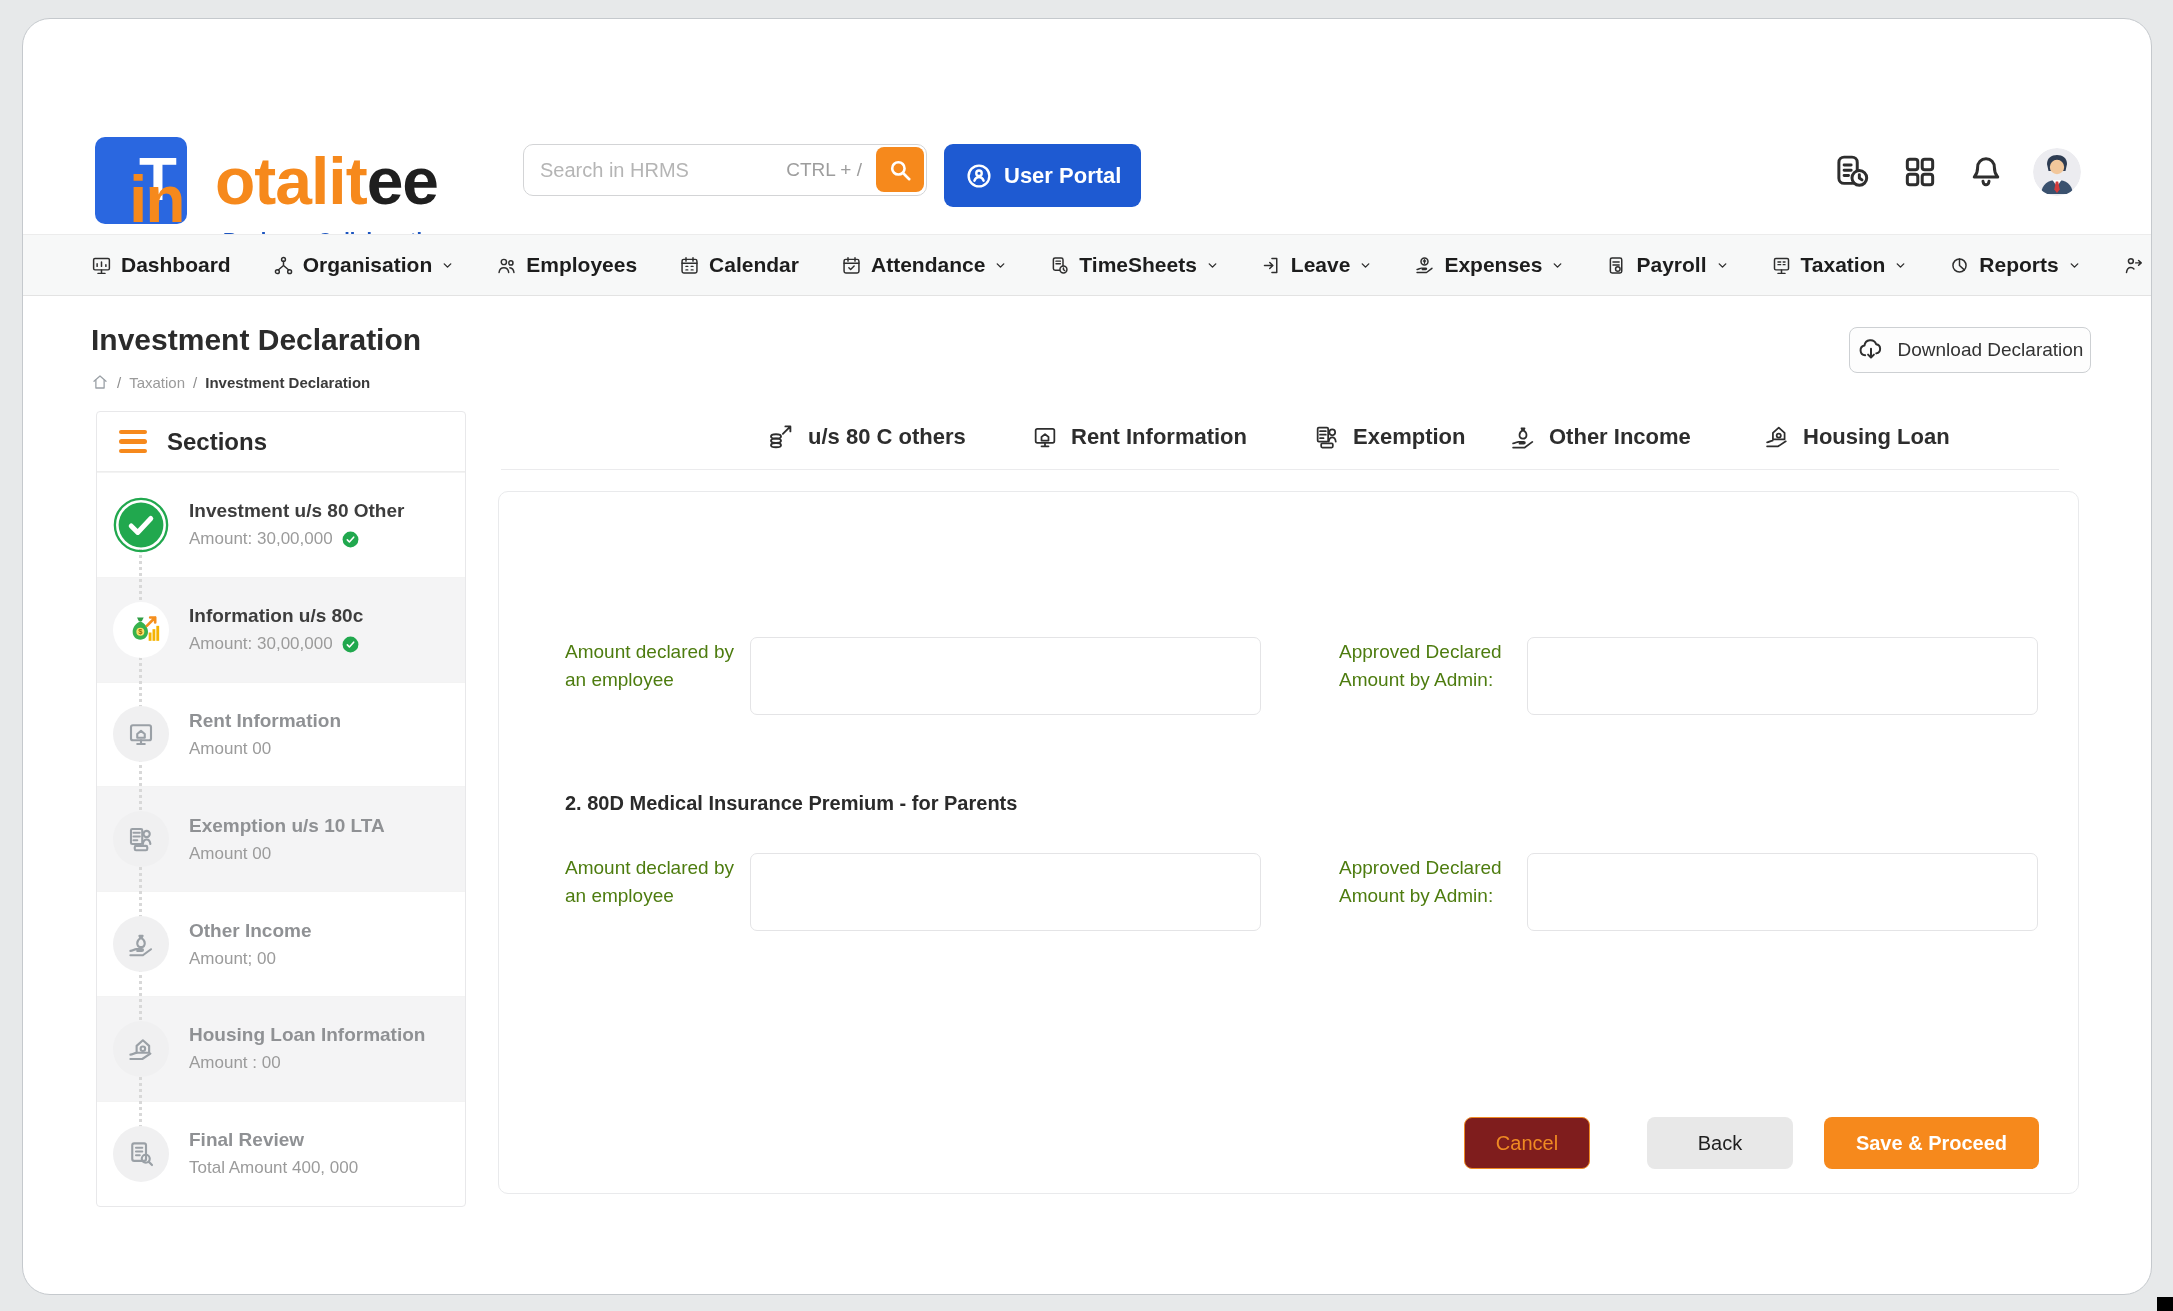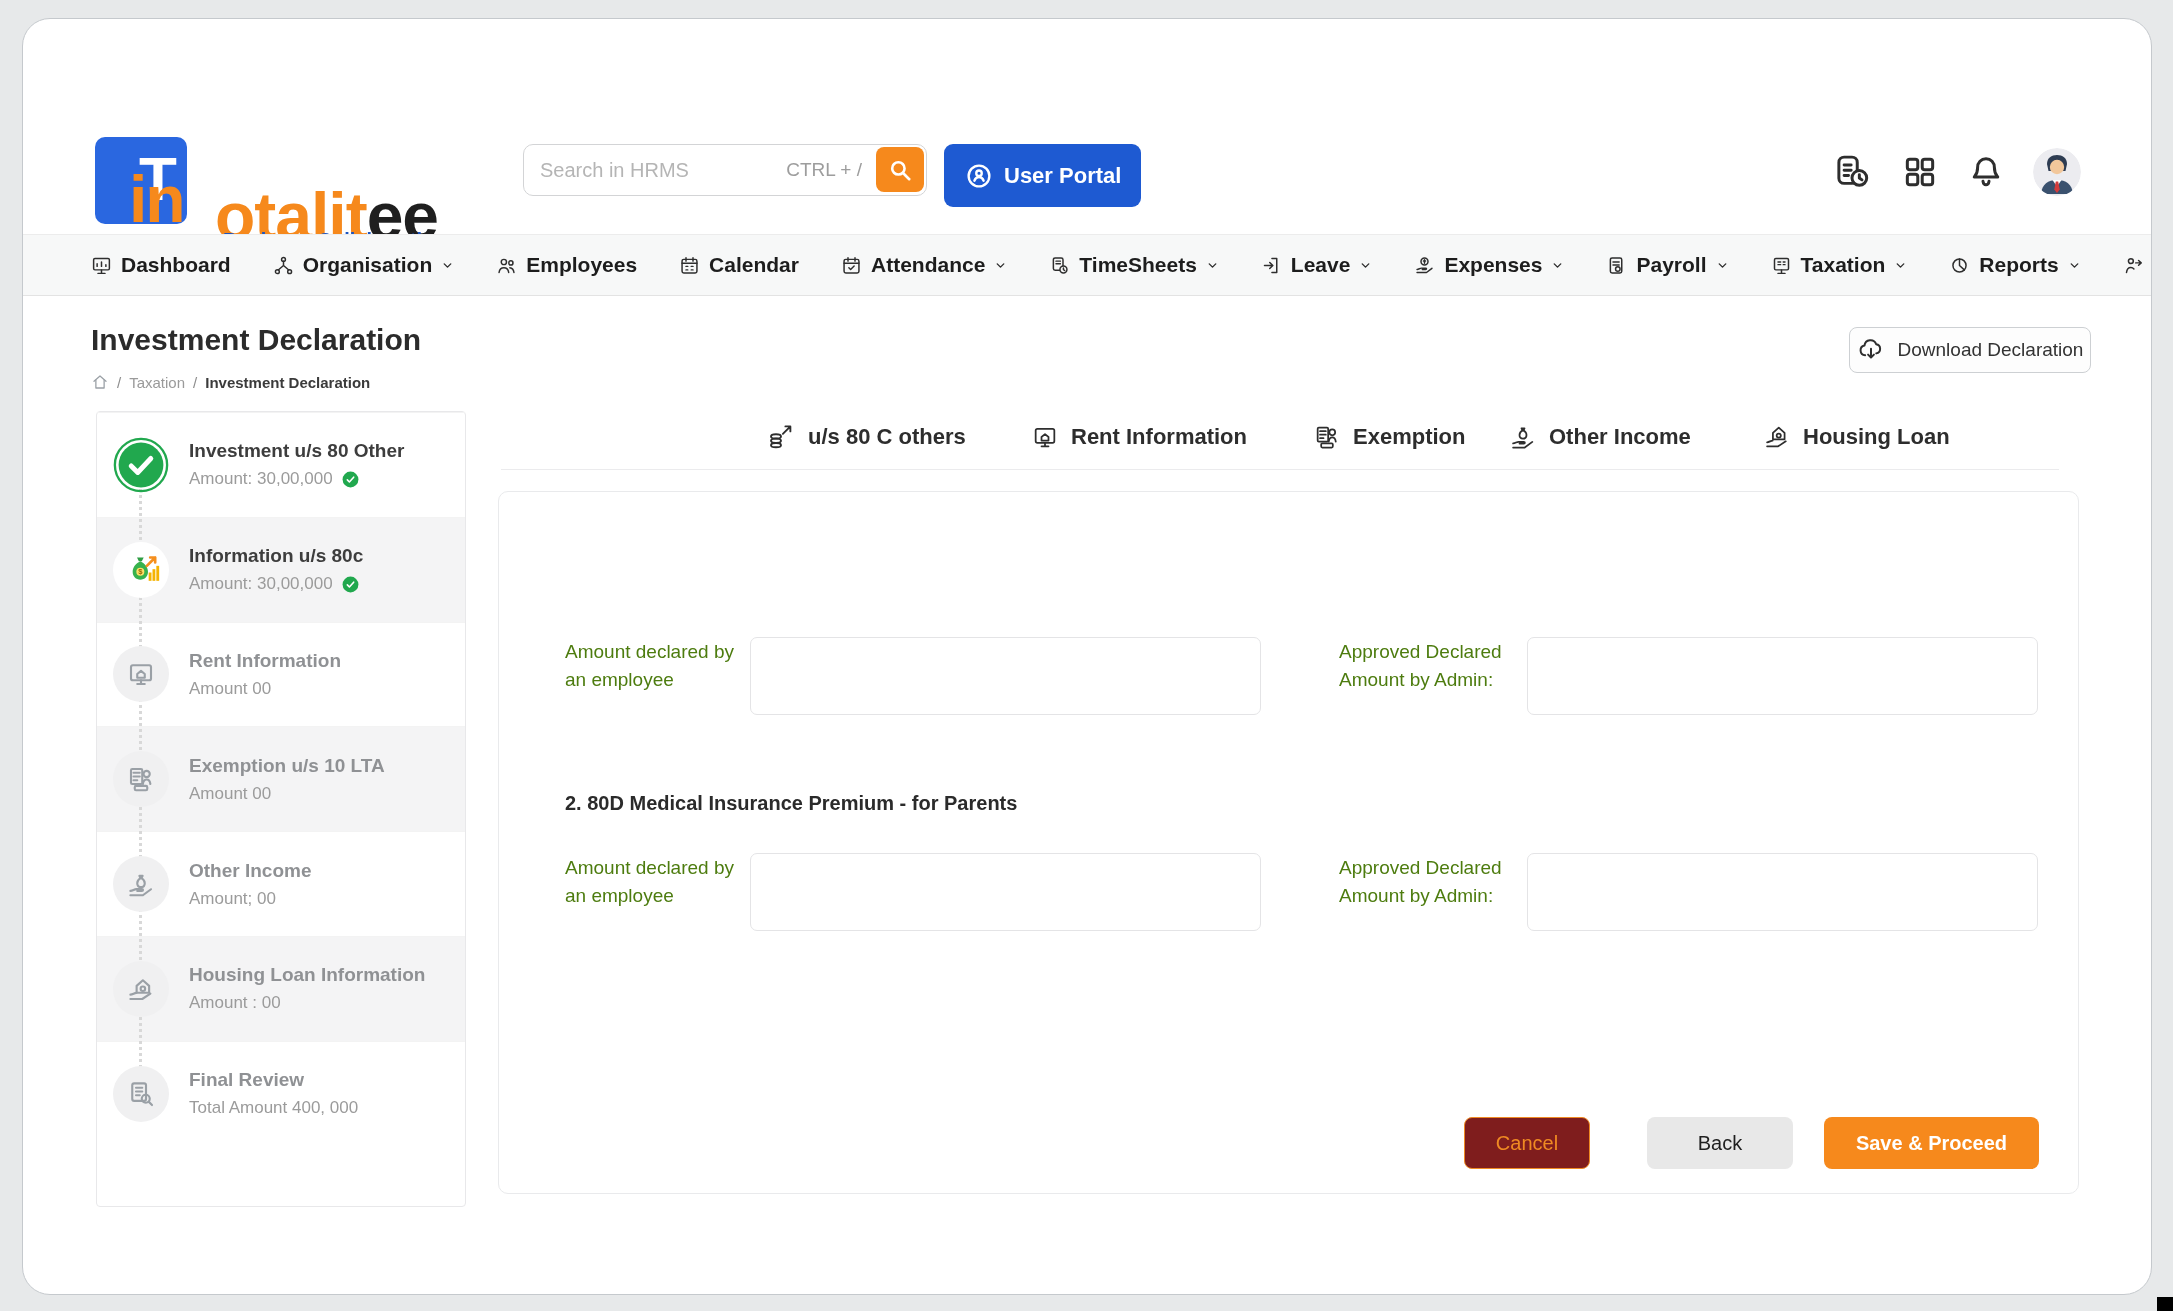--- a/index.html
+++ b/index.html
@@ -8,21 +8,21 @@
   .window{position:absolute;left:22px;top:18px;width:2130px;height:1277px;background:#fff;border:1.5px solid #c5c9cd;border-radius:28px;overflow:hidden}
   .ic{fill:none;stroke:#2e2e2e;stroke-width:1.7;stroke-linecap:round;stroke-linejoin:round}
   .ic.g{stroke:#9aa0a6}
   .ic.w{stroke:#fff}
 
   
   .logo{position:absolute;left:64px;top:84px;width:420px;height:150px}
   .logo .box{position:absolute;left:8px;top:34px;width:92px;height:87px;background:#2a67e0;border-radius:10px}
   .logo .t{position:absolute;left:52px;top:40px;font-size:62px;font-weight:bold;color:#fff}
   .logo .in{position:absolute;left:42px;top:58px;font-size:66px;font-weight:bold;color:#f6891c;letter-spacing:-2px}
-  .logo .rest{position:absolute;left:128px;top:75px;font-size:66px;font-weight:bold;letter-spacing:-1px;white-space:nowrap}
+  .logo .rest{position:absolute;left:128px;top:40px;font-size:66px;font-weight:bold;letter-spacing:-1px;white-space:nowrap}
   .logo .rest .mid{color:#f6891c}
   .logo .rest .suf{color:#1f1f1f}
   .logo .tag{position:absolute;left:136px;top:126px;font-size:20px;font-weight:bold;color:#1c55c0}
 
   .searchwrap{position:absolute;left:500px;top:125px;width:404px;height:52px;border:1.5px solid #d3d4d6;border-radius:10px;background:#fff}
   .searchwrap input{position:absolute;left:0;top:0;width:100%;height:100%;border:none;outline:none;background:transparent;padding:0 130px 0 16px;font-size:20px;color:#333;font-family:"Liberation Sans",sans-serif}
   .searchwrap input::placeholder{color:#b5b5b5}
   .shortcut{position:absolute;right:64px;top:0;height:100%;display:flex;align-items:center;color:#9d9d9d;font-size:19px}
   .searchbtn{position:absolute;right:2px;top:2px;width:48px;height:45px;background:#f6891c;border:none;border-radius:8px;display:flex;align-items:center;justify-content:center;cursor:pointer}
 
@@ -292,20 +292,28 @@
   </div>
   <button class="dlbtn">
     <svg class="ic" width="28" height="28" viewBox="0 0 24 24">
         <path d="M7 16.5a4.2 4.2 0 0 1-.6-8.3 5.2 5.2 0 0 1 10-1.2 4 4 0 0 1 .1 7.9"></path>
         <path d="M12 11v7.5M9.5 16l2.5 2.5L14.5 16"></path>
       </svg>
     <span>Download Declaration</span>
   </button>
 
   <aside class="sections">
+    <div class="sec-head">
+      <span class="burger">
+          <i></i>
+          <i></i>
+          <i></i>
+        </span>
+      <span class="sec-title">Sections</span>
+    </div>
     <div class="sec-items">
       <div class="dotline"></div>
 
       <div class="sec-item dark">
         <span class="sec-ic done">
           <svg width="58" height="58" viewBox="0 0 24 24">
               <circle cx="12" cy="12" r="11.2" fill="none" stroke="#21a84e" stroke-width="1"></circle>
               <circle cx="12" cy="12" r="9.6" fill="#21a84e"></circle>
               <path d="M7.8 12.4l2.8 2.8 5.6-6" stroke="#fff" stroke-width="2.1" fill="none" stroke-linecap="round" stroke-linejoin="round"></path>
             </svg>

